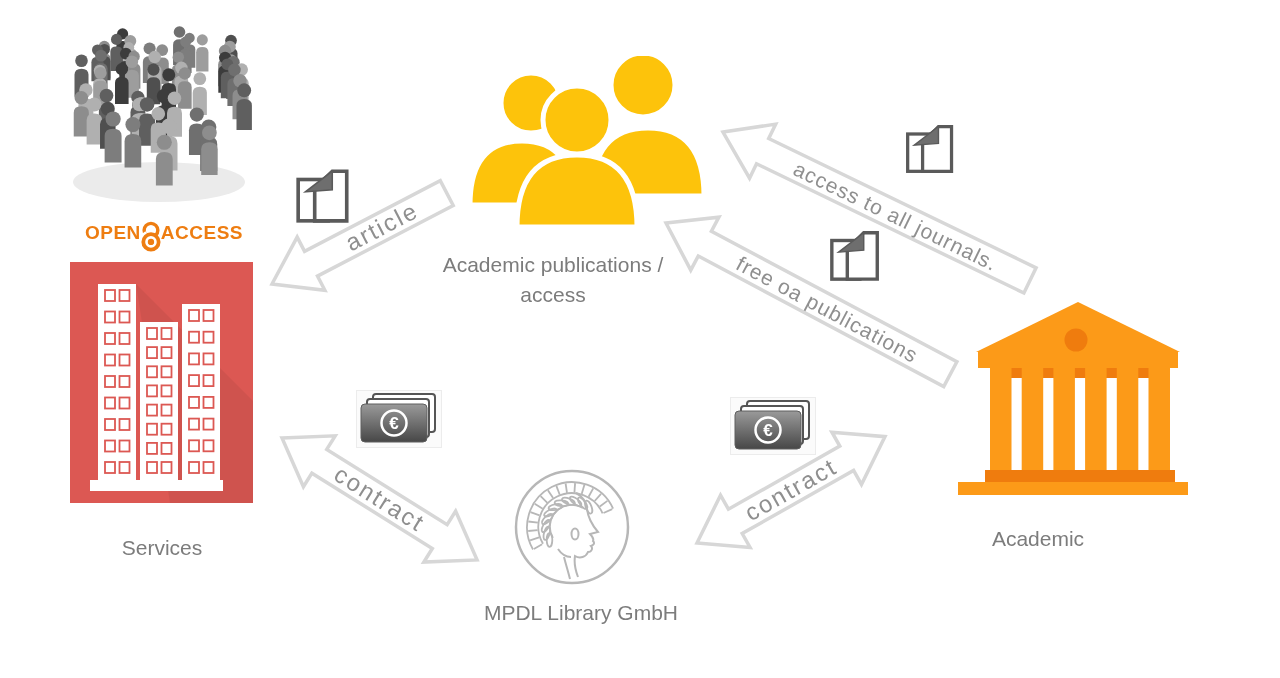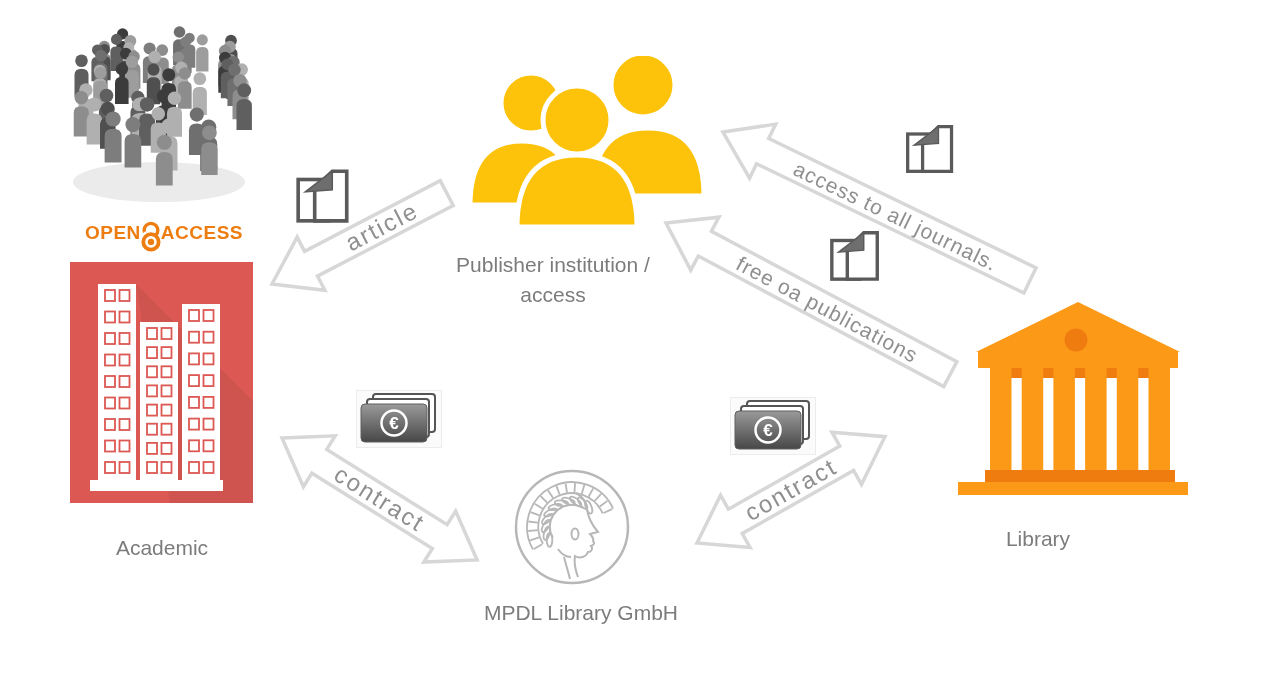--- a/index.html
+++ b/index.html
@@ -188,54 +188,54 @@
         <rect class="win" x="119" y="134.9" width="10" height="11"></rect>
         <rect class="win" x="133.5" y="134.9" width="10" height="11"></rect>
         <rect class="win" x="119" y="156.6" width="10" height="11"></rect>
         <rect class="win" x="133.5" y="156.6" width="10" height="11"></rect>
         <rect class="win" x="119" y="178.3" width="10" height="11"></rect>
         <rect class="win" x="133.5" y="178.3" width="10" height="11"></rect>
         <rect class="win" x="119" y="200.0" width="10" height="11"></rect>
         <rect class="win" x="133.5" y="200.0" width="10" height="11"></rect>
       </g>
   </svg>
-  <div class="node-label" style="left:62px;top:533px;width:200px;">Academic</div>
+  <div class="node-label" style="left:62px;top:533px;width:200px;">Services</div>
 
   <svg class="abs" style="left:452px;top:56px;" width="270" height="175" viewBox="0 0 270 175">
     <g fill="#fdc30b" stroke="#ffffff" stroke-width="5">
       <circle cx="79" cy="47" r="30"></circle>
       <path d="M 18,149 C 18,101 41,85 70,85 C 99,85 122,101 122,149 Z"></path>
       <circle cx="191" cy="29" r="32"></circle>
       <path d="M 140,140 C 140,88 165,72 196,72 C 227,72 252,88 252,140 Z"></path>
       <circle cx="125" cy="64" r="34"></circle>
       <path d="M 65,171 C 65,115 92,99 125,99 C 158,99 185,115 185,171 Z"></path>
     </g>
   </svg>
   <div class="node-label" style="left:413px;top:250px;width:280px;">
-    <div>Publisher institution /</div>
+    <div>Academic publications /</div>
     <div>access</div>
   </div>
 
   <svg class="abs" style="left:958px;top:300px;" width="230" height="195" viewBox="0 0 230 195">
     <rect x="0" y="182" width="230" height="13" fill="#fc9a18"></rect>
     <rect x="27" y="170" width="190" height="12" fill="#ef7c0e"></rect>
     <rect x="32" y="67" width="180" height="11" fill="#ef7c0e"></rect>
     <g fill="#fc9a18">
       <rect x="32" y="67" width="21.5" height="103"></rect>
       <rect x="63.7" y="67" width="21.5" height="103"></rect>
       <rect x="95.4" y="67" width="21.5" height="103"></rect>
       <rect x="127.1" y="67" width="21.5" height="103"></rect>
       <rect x="158.8" y="67" width="21.5" height="103"></rect>
       <rect x="190.5" y="67" width="21.5" height="103"></rect>
     </g>
     <rect x="20" y="52" width="200" height="16" fill="#fc9a18"></rect>
     <polygon points="120,2 18,52 222,52" fill="#fc9a18"></polygon>
     <circle cx="118" cy="40" r="11.5" fill="#ef7c0e"></circle>
   </svg>
-  <div class="node-label" style="left:938px;top:524px;width:200px;">Library</div>
+  <div class="node-label" style="left:938px;top:524px;width:200px;">Academic</div>
 
   <svg class="abs" style="left:512px;top:467px;" width="120" height="120" viewBox="-60 -60 120 120">
     <circle cx="0" cy="0" r="56" fill="none" stroke="#b7b7b7" stroke-width="2.5"></circle>
     <g id="mpdl-deco">
         <path d="M -39.0,22.5 A 45 45 0 1 1 41.1,-18.3 M -29.0,16.7 A 33.5 33.5 0 1 1 30.6,-13.6 M -19.1,11.0 A 22 22 0 0 1 11.0,-19.1"></path>
         <line x1="-29.9" y1="17.2" x2="-38.1" y2="22.0"></line>
         <line x1="-32.9" y1="10.4" x2="-41.9" y2="13.3"></line>
         <line x1="-34.4" y1="3.1" x2="-43.8" y2="4.0"></line>
         <line x1="-34.2" y1="-4.3" x2="-43.7" y2="-5.5"></line>
         <line x1="-32.5" y1="-11.6" x2="-41.5" y2="-14.8"></line>

